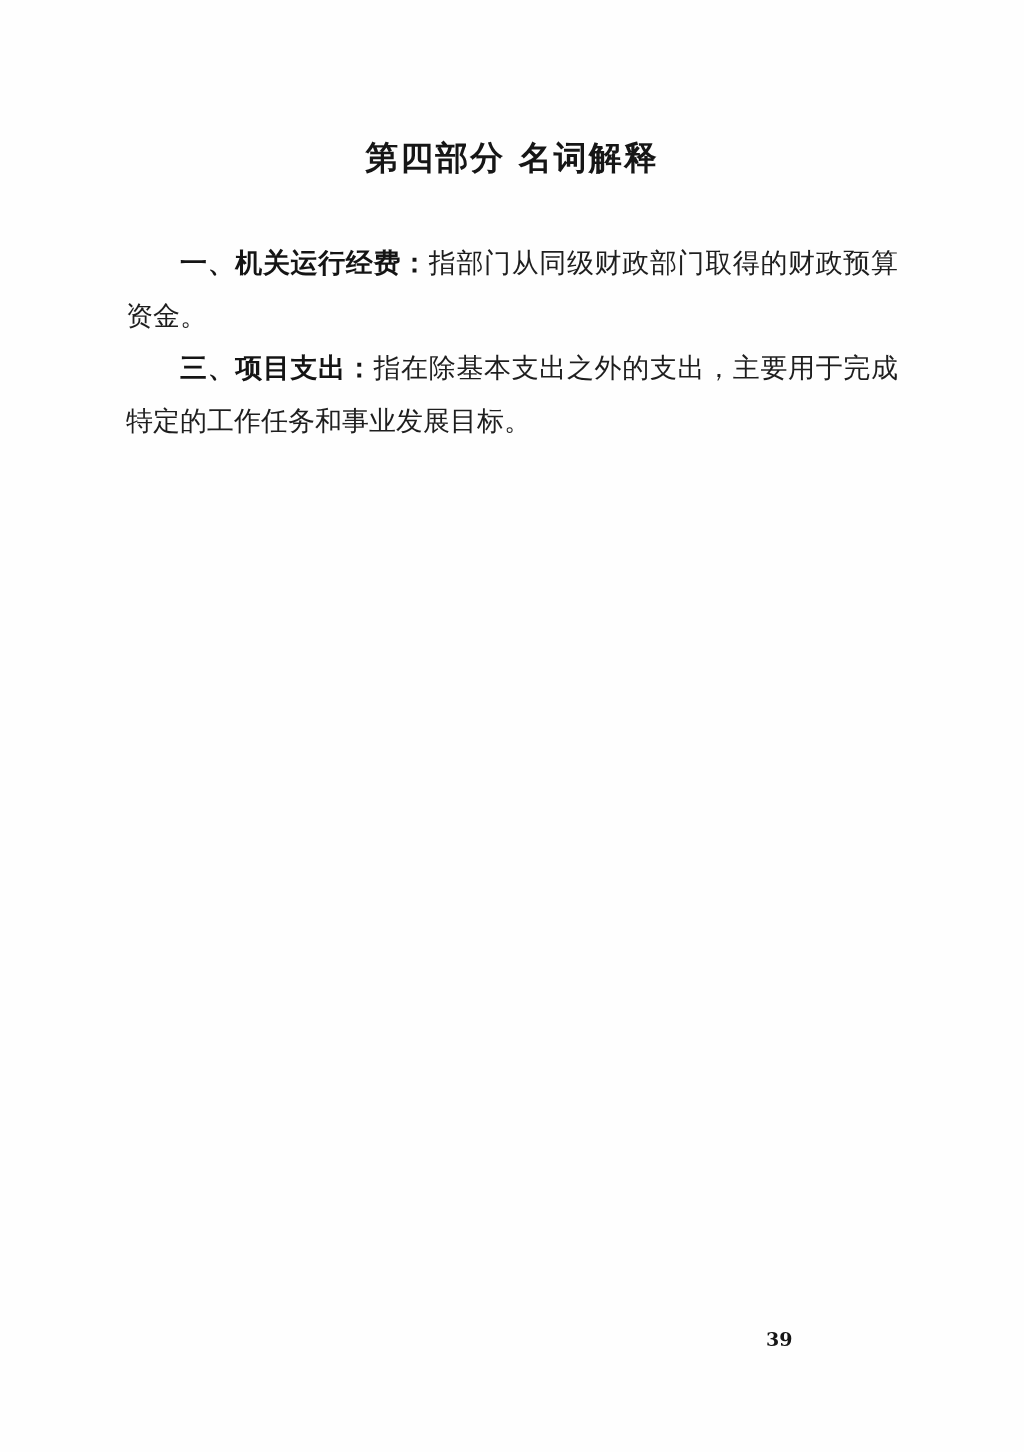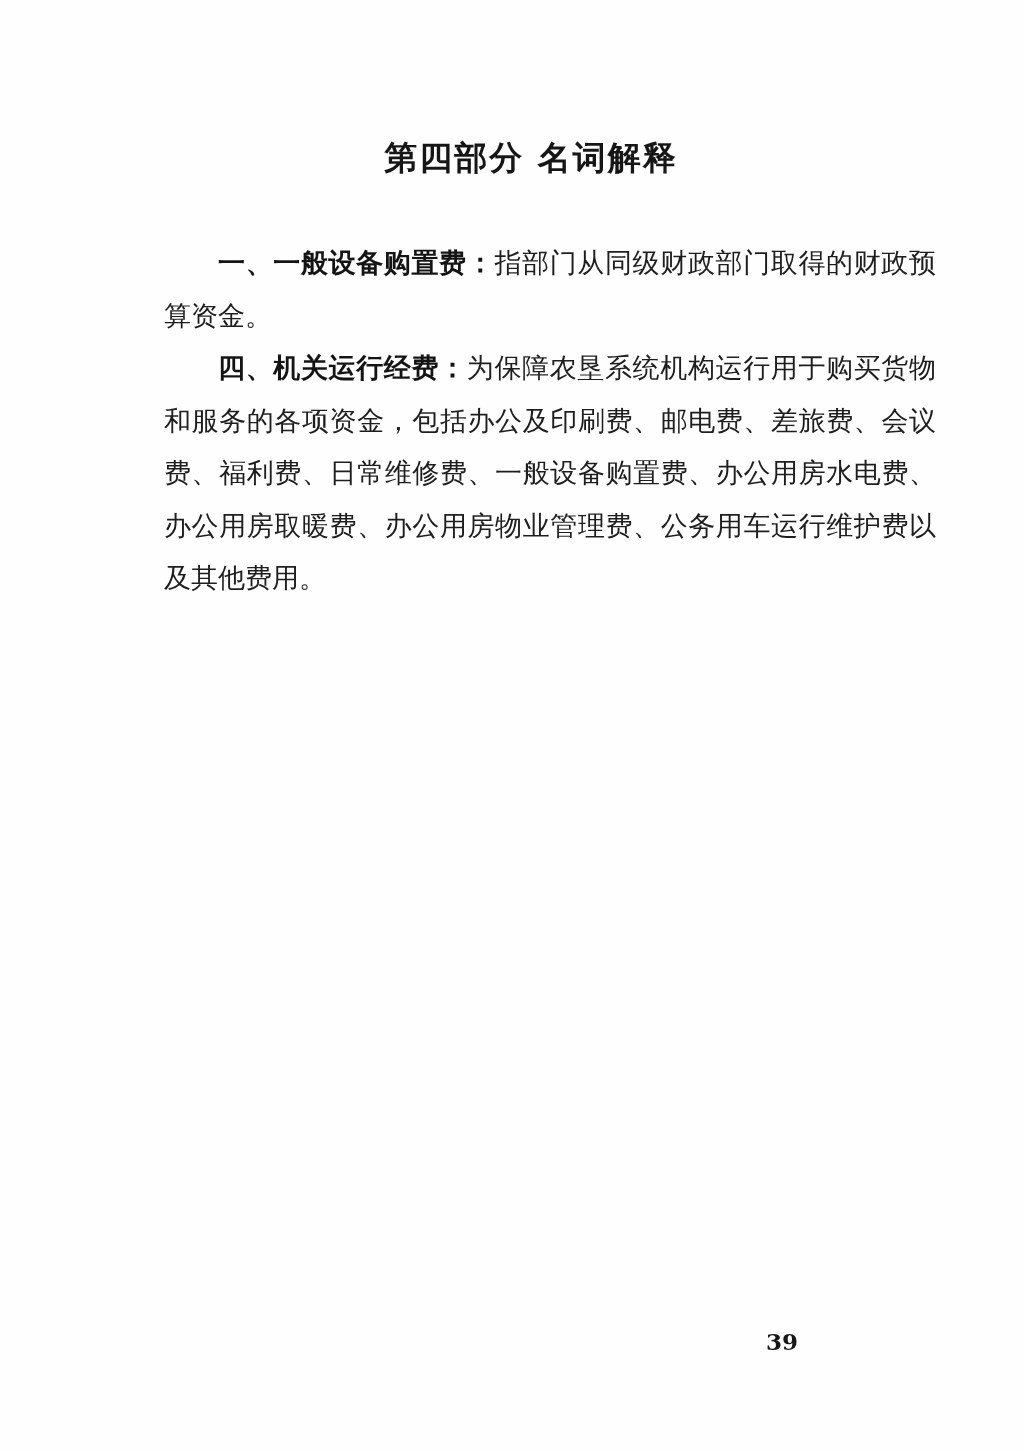--- a/index.html
+++ b/index.html
@@ -7,21 +7,20 @@
     background: #ffffff;
   }
   .page {
     position: relative;
     width: 1024px;
     height: 1452px;
     margin: 0 auto;
     background: #fefefe;
     color: #1b1b1b;
     overflow: hidden;
-    padding-left: 38px;
   }
   .doc-title {
     margin-top: 138px;
     text-align: center;
     font-family: "DejaVu Sans", "Liberation Sans", sans-serif;
     font-weight: 700;
     font-size: 33px;
     line-height: 40px;
     letter-spacing: 2px;
     color: #161616;
@@ -44,37 +43,37 @@
     font-family: "DejaVu Sans", "Liberation Sans", sans-serif;
     font-weight: 700;
     color: #141414;
   }
   .page-number {
     position: absolute;
     top: 1328px;
     left: 766px;
     font-family: "DejaVu Serif", "Liberation Serif", serif;
     font-weight: 700;
-    font-size: 23px;
+    font-size: 19px;
     color: #161616;
   }
 </style>
 </head>
 <body>
 
 <div class="page">
 
   <h1 class="doc-title">第四部分  名词解释</h1>
 
   <div class="content">
 
-    <p><span class="term">一、一般设备购置费：</span><span>指部门从同级财政部门取得的财政预算资金。</span></p>
+    <p><span class="term">一、机关运行经费：</span><span>指部门从同级财政部门取得的财政预算资金。</span></p>
 
 
+    <p><span class="term">三、项目支出：</span><span>指在除基本支出之外的支出，主要用于完成特定的工作任务和事业发展目标。</span></p>
 
-    <p><span class="term">四、机关运行经费：</span><span>为保障农垦系统机构运行用于购买货物和服务的各项资金，包括办公及印刷费、邮电费、差旅费、会议费、福利费、日常维修费、一般设备购置费、办公用房水电费、办公用房取暖费、办公用房物业管理费、公务用车运行维护费以及其他费用。</span></p>
 
 
   </div>
 
   <div class="page-number">39</div>
 
 </div>
 
 </body></html>

